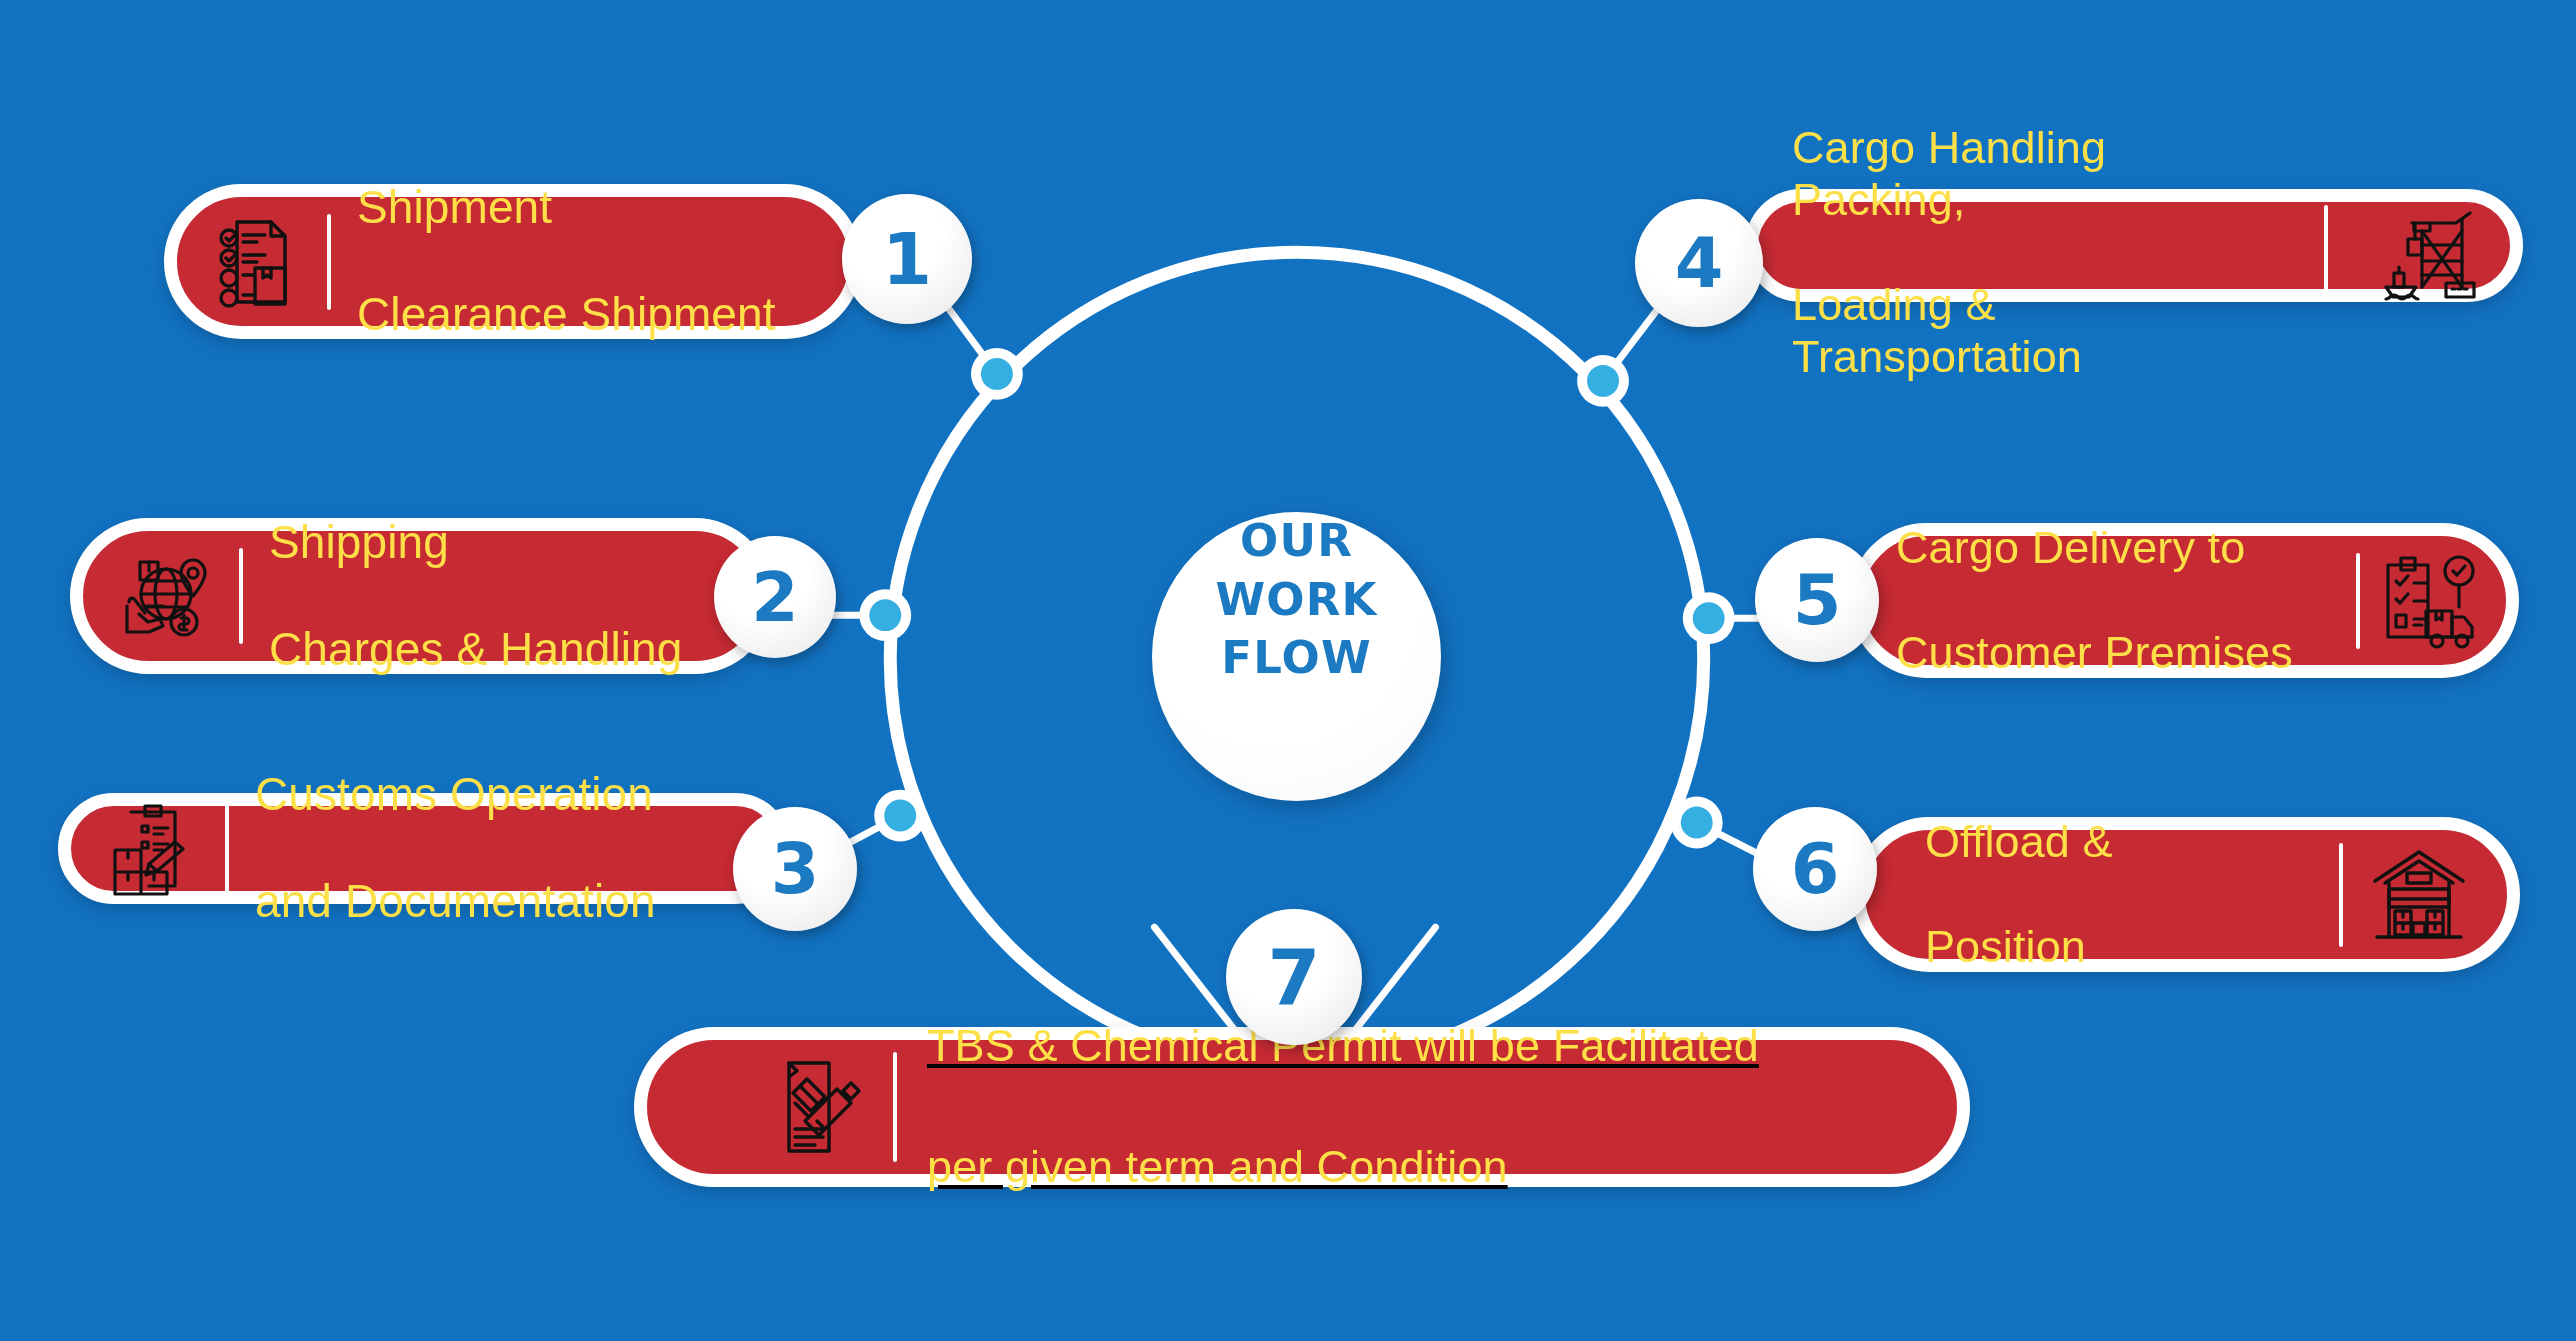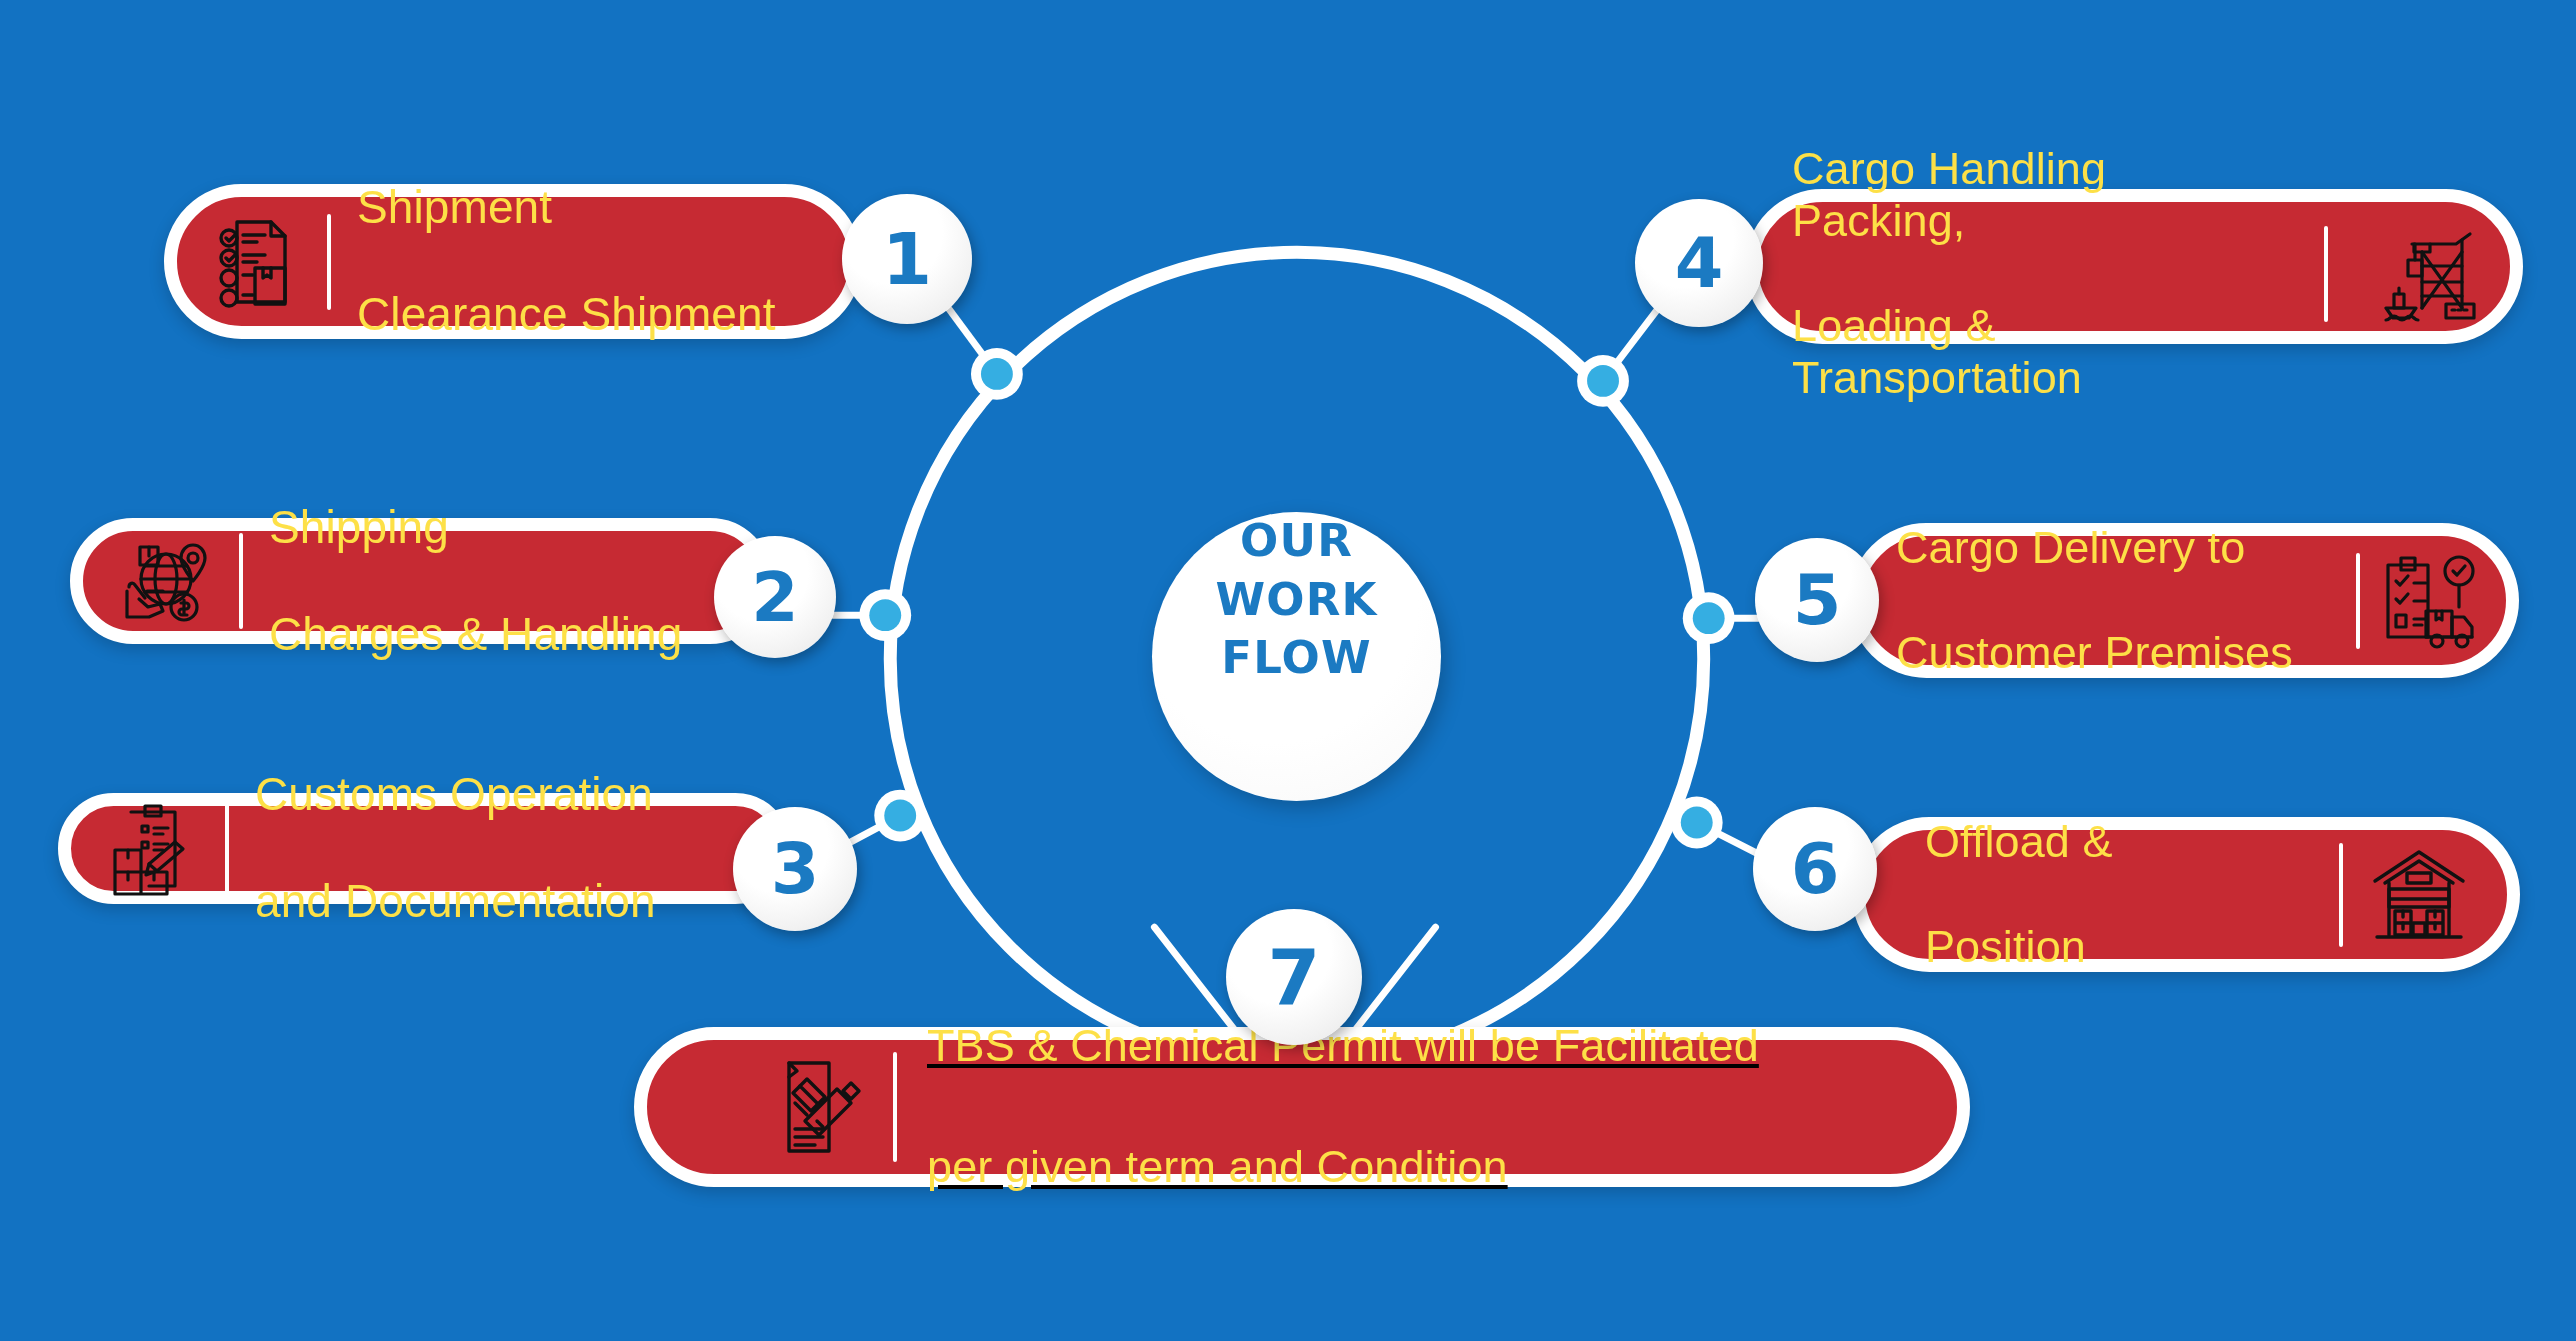--- a/index.html
+++ b/index.html
@@ -165,21 +165,21 @@
     <span class="divider" style="height:96px; margin:0 26px;"></span>
     <span class="pill-text" style="font-size:46px;">
       <span class="ln">Shipment</span>
       <span class="ln">Clearance Shipment</span>
     </span>
   </div>
   <div class="num" style="left:842px; top:194px; width:130px; height:130px; font-size:72px;">
       <span>1</span>
     </div>
 
-  <div class="pill left" style="left:70px; top:518px; width:703px; height:126px; padding:0 34px 0 38px;">
+  <div class="pill left" style="left:70px; top:518px; width:703px; height:156px; padding:0 34px 0 38px;">
     <span class="pill-icon">
       <svg width="92" height="92" viewBox="0 0 92 92" fill="none" stroke="#111" stroke-width="3.2" stroke-linejoin="round" stroke-linecap="round">
         <circle cx="45" cy="44" r="25"></circle>
         <ellipse cx="45" cy="44" rx="11" ry="25"></ellipse>
         <path d="M20 44h50M24 31h42M24 57h42"></path>
         <path d="M19 12h18v18H19z"></path>
           <path d="M28 12v9"></path>
         <path d="M72 10c7 0 12 6 12 13 0 9-12 23-12 23S60 32 60 23c0-7 5-13 12-13z"></path>
         <circle cx="72" cy="23" r="5"></circle>
         <circle cx="63" cy="72" r="13"></circle>
@@ -215,21 +215,21 @@
     <span class="divider" style="height:96px; margin:0 26px;"></span>
     <span class="pill-text" style="font-size:46px;">
       <span class="ln">Customs Operation</span>
       <span class="ln">and Documentation</span>
     </span>
   </div>
   <div class="num" style="left:733px; top:807px; width:124px; height:124px; font-size:70px;">
       <span>3</span>
     </div>
 
-  <div class="pill right" style="left:1745px; top:189px; width:778px; height:155px; padding:14px 34px 0 34px;gap:32px;">
+  <div class="pill right" style="left:1745px; top:189px; width:778px; height:113px; padding:14px 34px 0 34px;gap:32px;">
     <span class="pill-text" style="font-size:45px;">
       <span class="ln">Cargo Handling Packing,</span>
       <span class="ln">Loading &amp; Transportation</span>
     </span>
     <span class="divider" style="height:96px; margin:0 24px;"></span>
     <span class="pill-icon">
       <svg width="92" height="96" viewBox="0 0 92 96" fill="none" stroke="#111" stroke-width="3.2" stroke-linejoin="round" stroke-linecap="round">
         <path d="M28 18h44l14-10"></path>
         <path d="M30 18v8h16v-8"></path>
         <path d="M38 26v56"></path>

